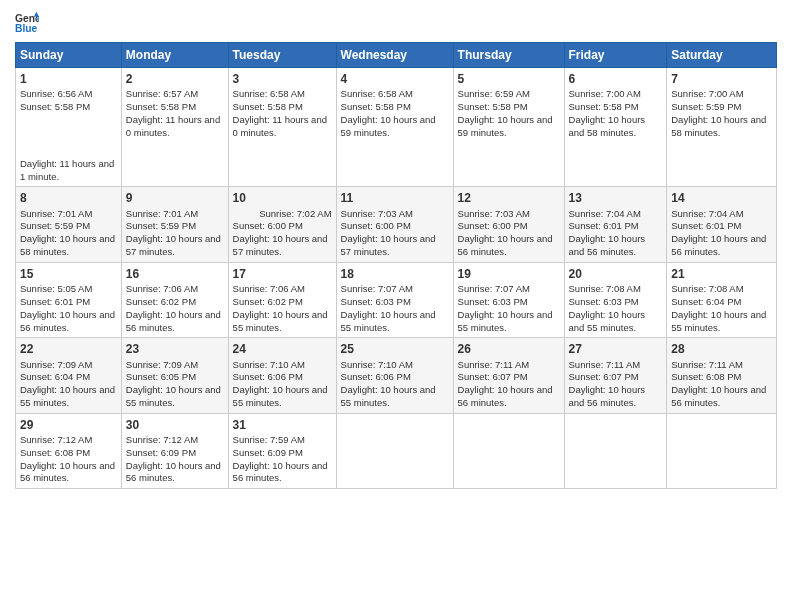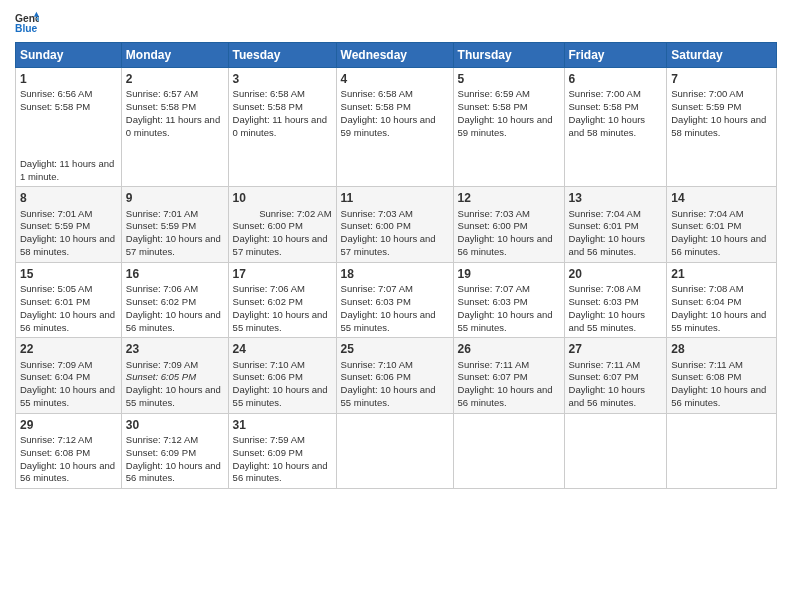--- a/index.html
+++ b/index.html
@@ -245,21 +245,21 @@
         <tr>
           <td>
             <span class="day-num">22</span>
             <span style="display: block;">Sunrise: 7:09 AM</span>
             <span style="display: block;">Sunset: 6:04 PM</span>
             <span style="display: block;">Daylight: 10 hours and 55 minutes.</span>
           </td>
           <td>
             <span class="day-num">23</span>
             <span style="display: block;">Sunrise: 7:09 AM</span>
-            <span style="display: block; font-style: italic;">Sunset: 6:05 PM</span>
+            <span style="display: block;">Sunset: 6:05 PM</span>
             <span style="display: block;">Daylight: 10 hours and 55 minutes.</span>
           </td>
           <td>
             <span class="day-num">24</span>
             <span style="display: block;">Sunrise: 7:10 AM</span>
             <span style="display: block;">Sunset: 6:06 PM</span>
             <span style="display: block;">Daylight: 10 hours and 55 minutes.</span>
           </td>
           <td>
             <span class="day-num">25</span>

